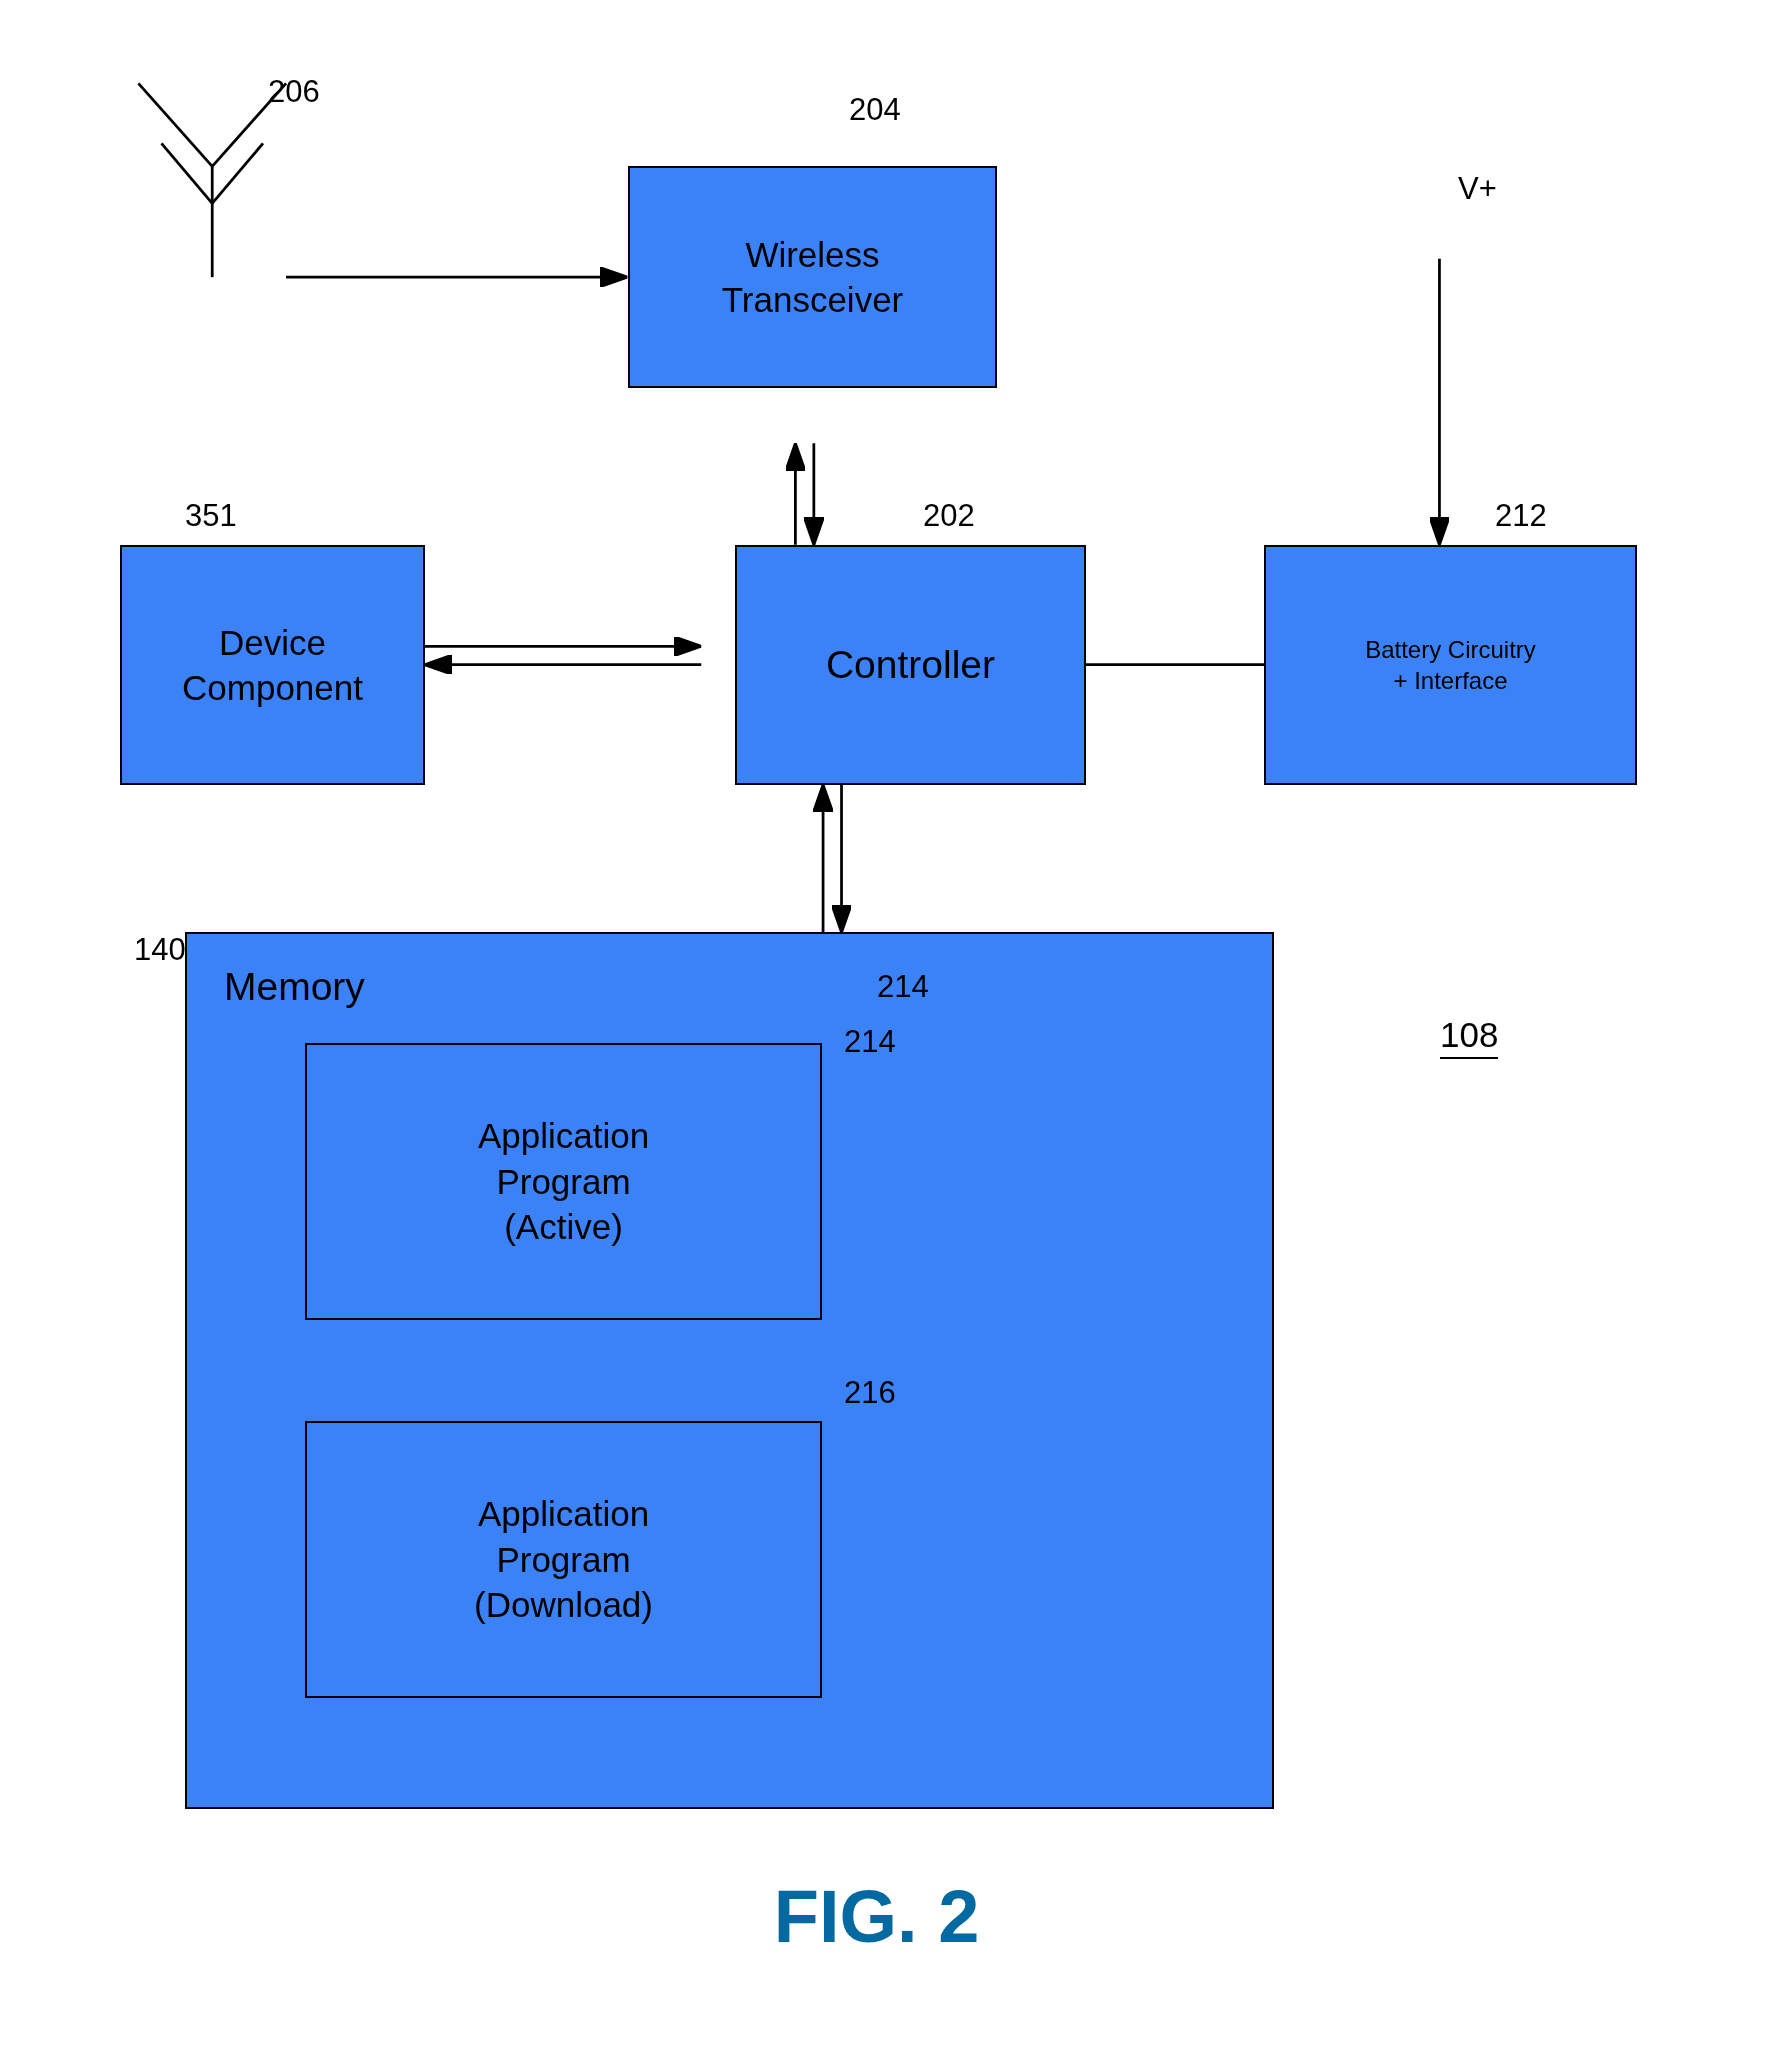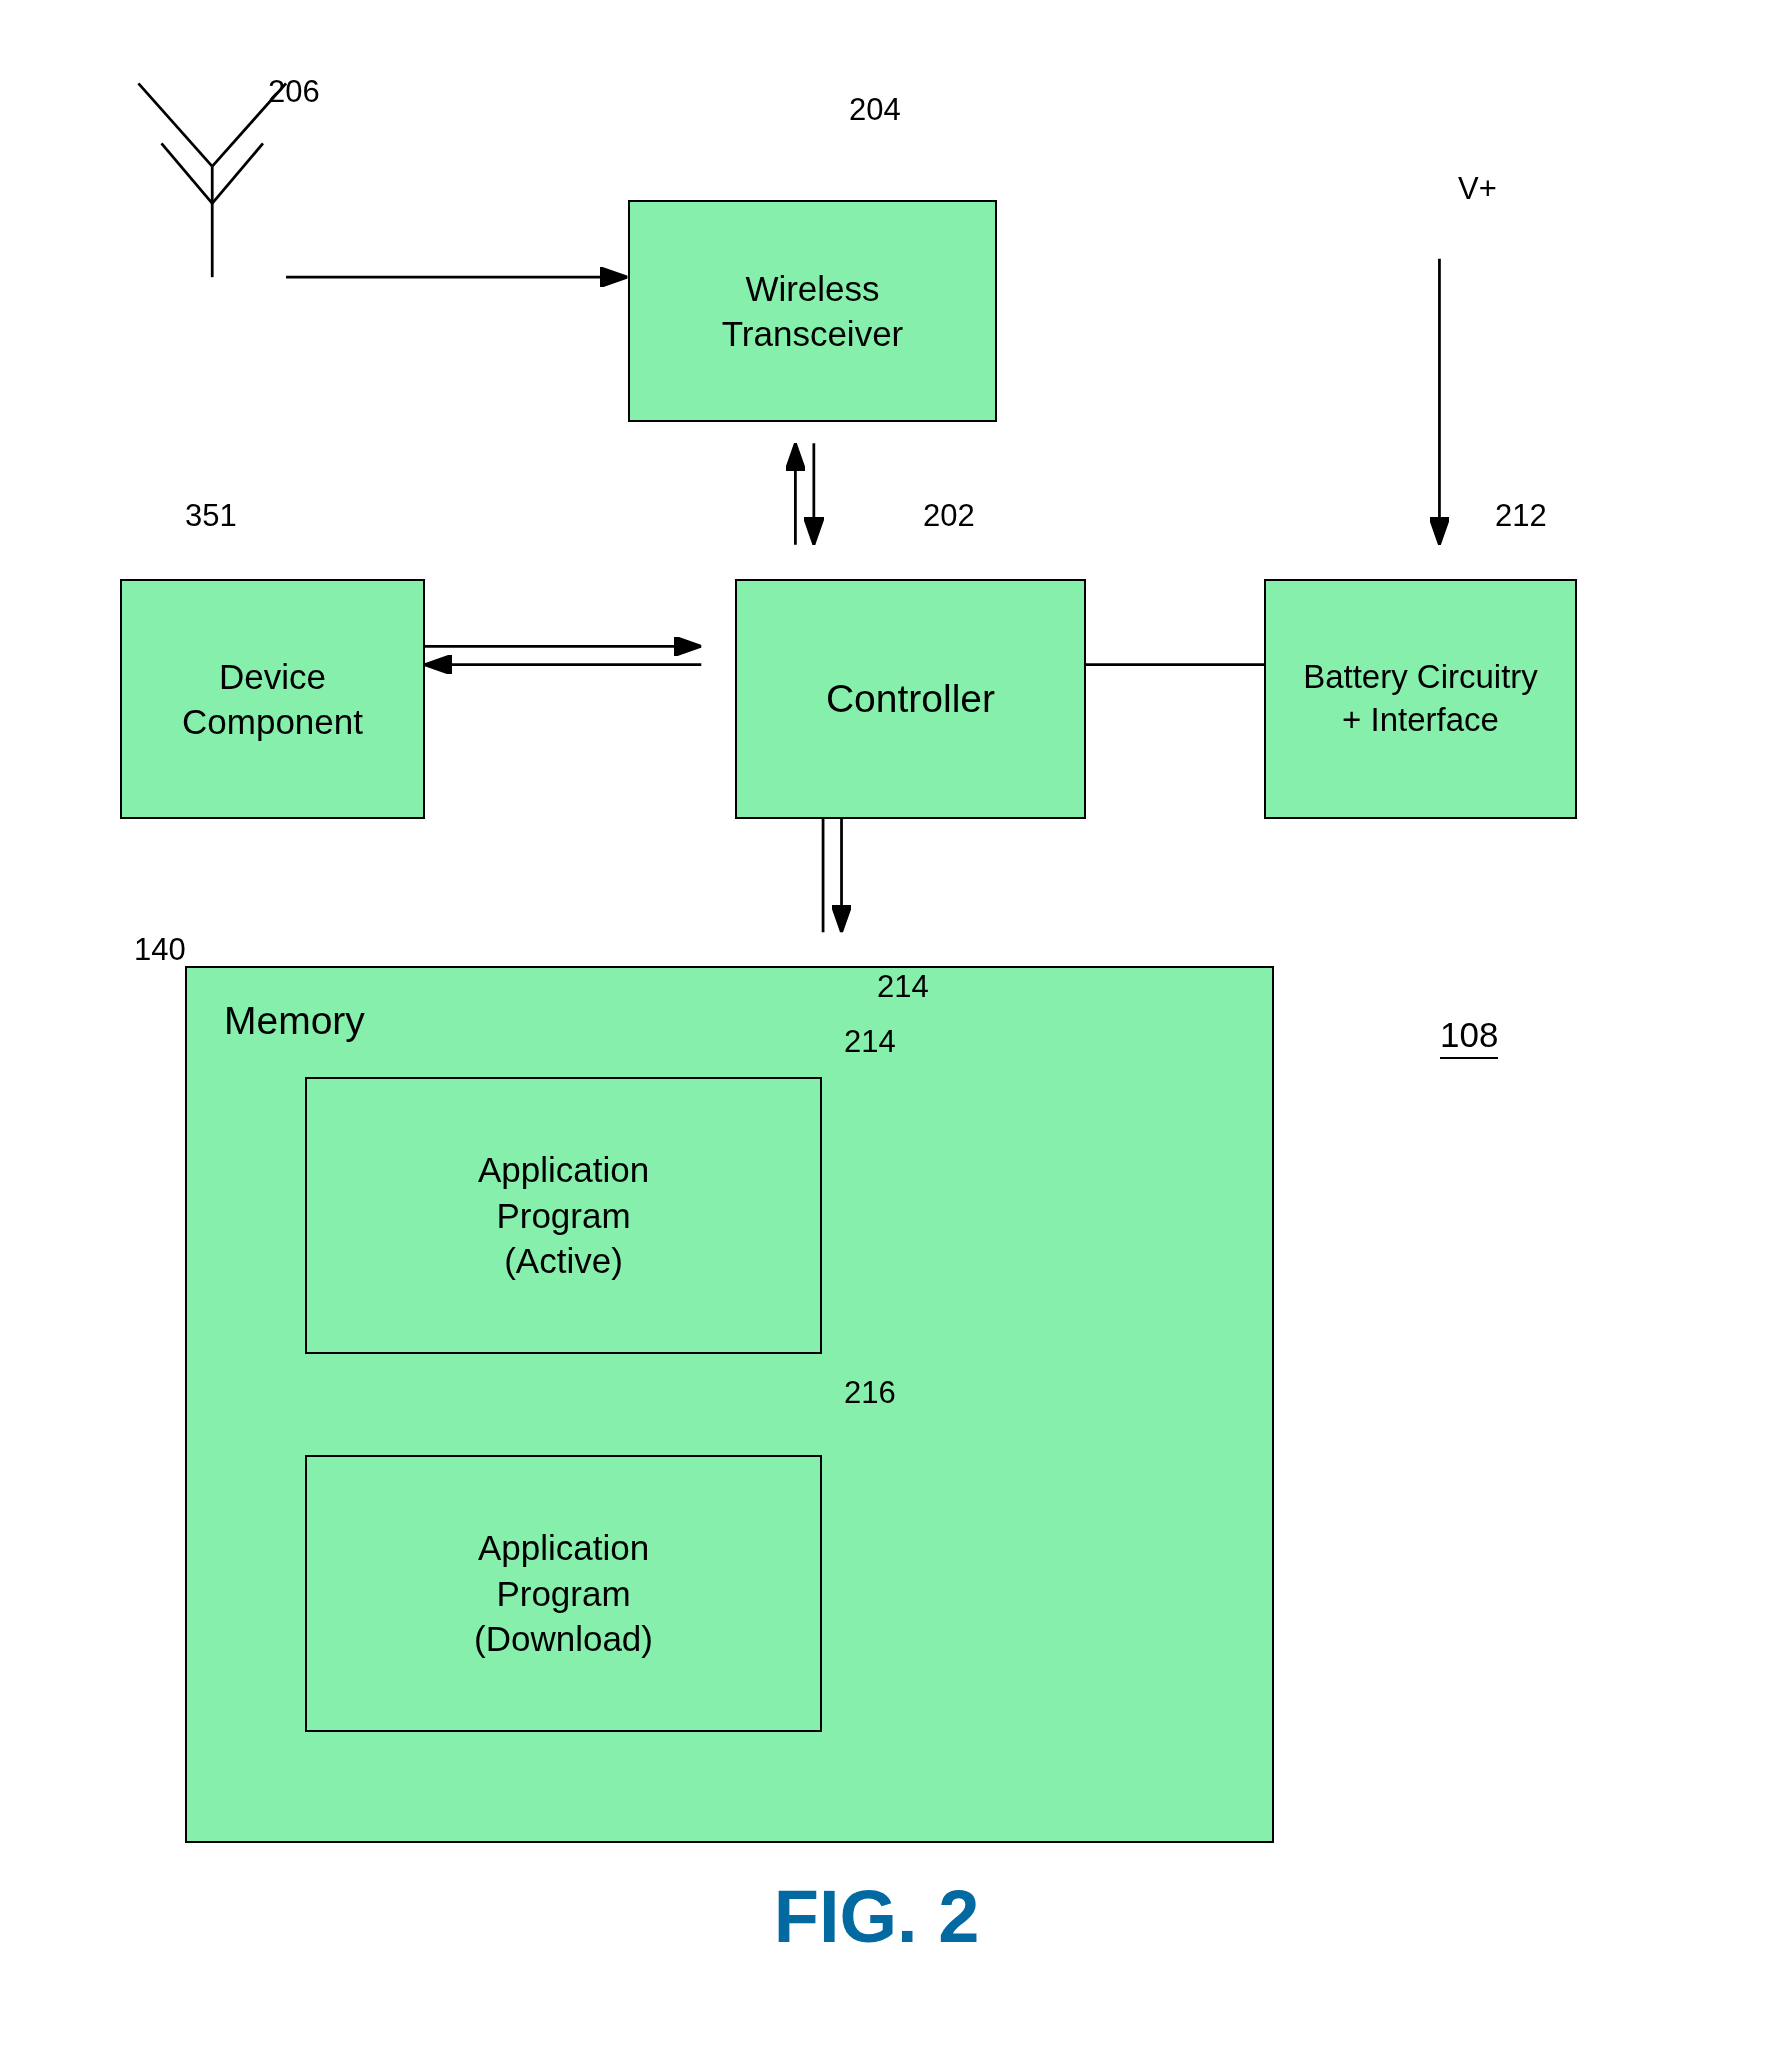--- a/index.html
+++ b/index.html
@@ -13,29 +13,28 @@
     }
     .diagram-container {
       position: absolute;
       top: 0; left: 0;
       width: 1791px;
       height: 2051px;
     }
     .box {
       position: absolute;
       border: 2.8px solid #000;
-      background: #86efac;
+      background: #3b82f6;
       display: flex;
       align-items: center;
       justify-content: center;
       text-align: center;
       font-size: 33px;
       font-weight: normal;
       line-height: 1.3;
-      margin-top: 34px;
     }
     .label {
       position: absolute;
       font-size: 31px;
       font-weight: normal;
       color: #000;
       text-align: left;
     }
     .fig-label {
       position: absolute;
@@ -118,21 +117,21 @@
 
   <div class="label" style="left: 923px; top: 498px; font-size: 31px;">202</div>
 
   <div class="box" style="left: 120px; top: 545px; width: 305px; height: 240px; font-size: 35px;">
     <span style="white-space: pre-line;">Device
 Component</span>
   </div>
 
   <div class="label" style="left: 185px; top: 498px; font-size: 31px;">351</div>
 
-  <div class="box" style="left: 1264px; top: 545px; width: 313px; height: 240px; font-size: 33px;">
+  <div class="box" style="left: 1264px; top: 545px; width: 373px; height: 240px; font-size: 24px;">
     <span style="white-space: pre-line;">Battery Circuitry
 + Interface</span>
   </div>
 
   <div class="label" style="left: 1495px; top: 498px; font-size: 31px;">212</div>
 
   <div class="label" style="left: 1458px; top: 171px; font-size: 31px;">V+</div>
 
   <div class="box" style="left: 185px; top: 932px; width: 1089px; height: 877px; font-size: 37px; align-items: flex-start; justify-content: flex-start; padding: 28px 37px;">
     <span style="font-size: 39px;">Memory</span>

